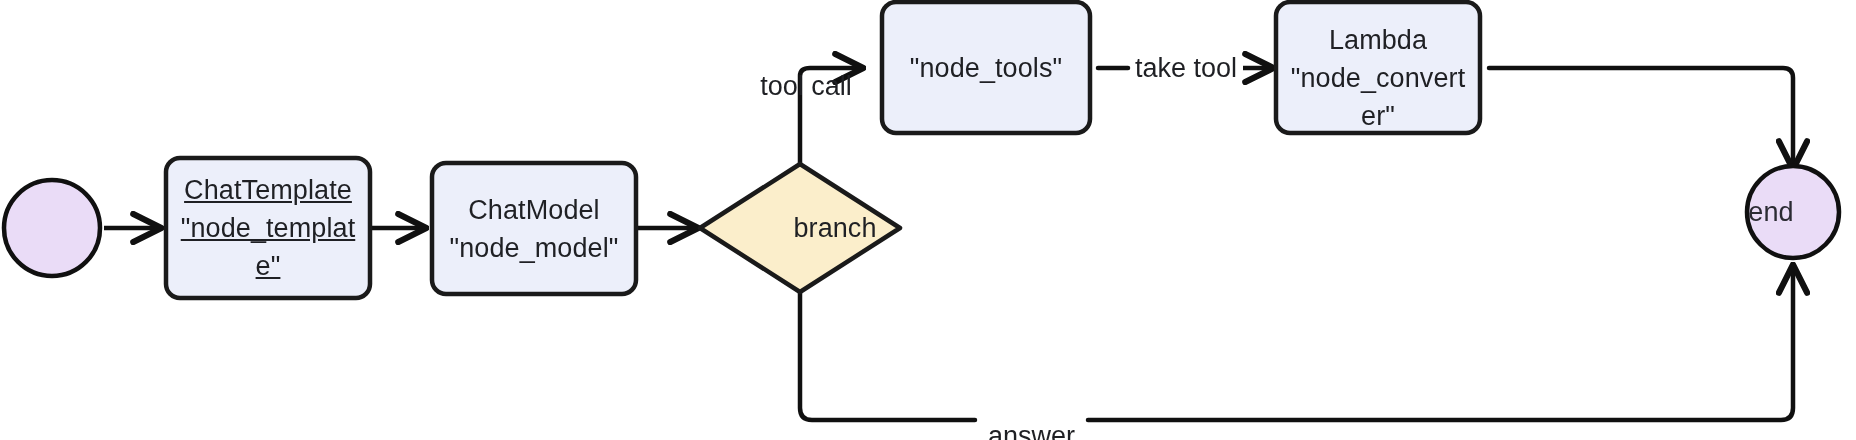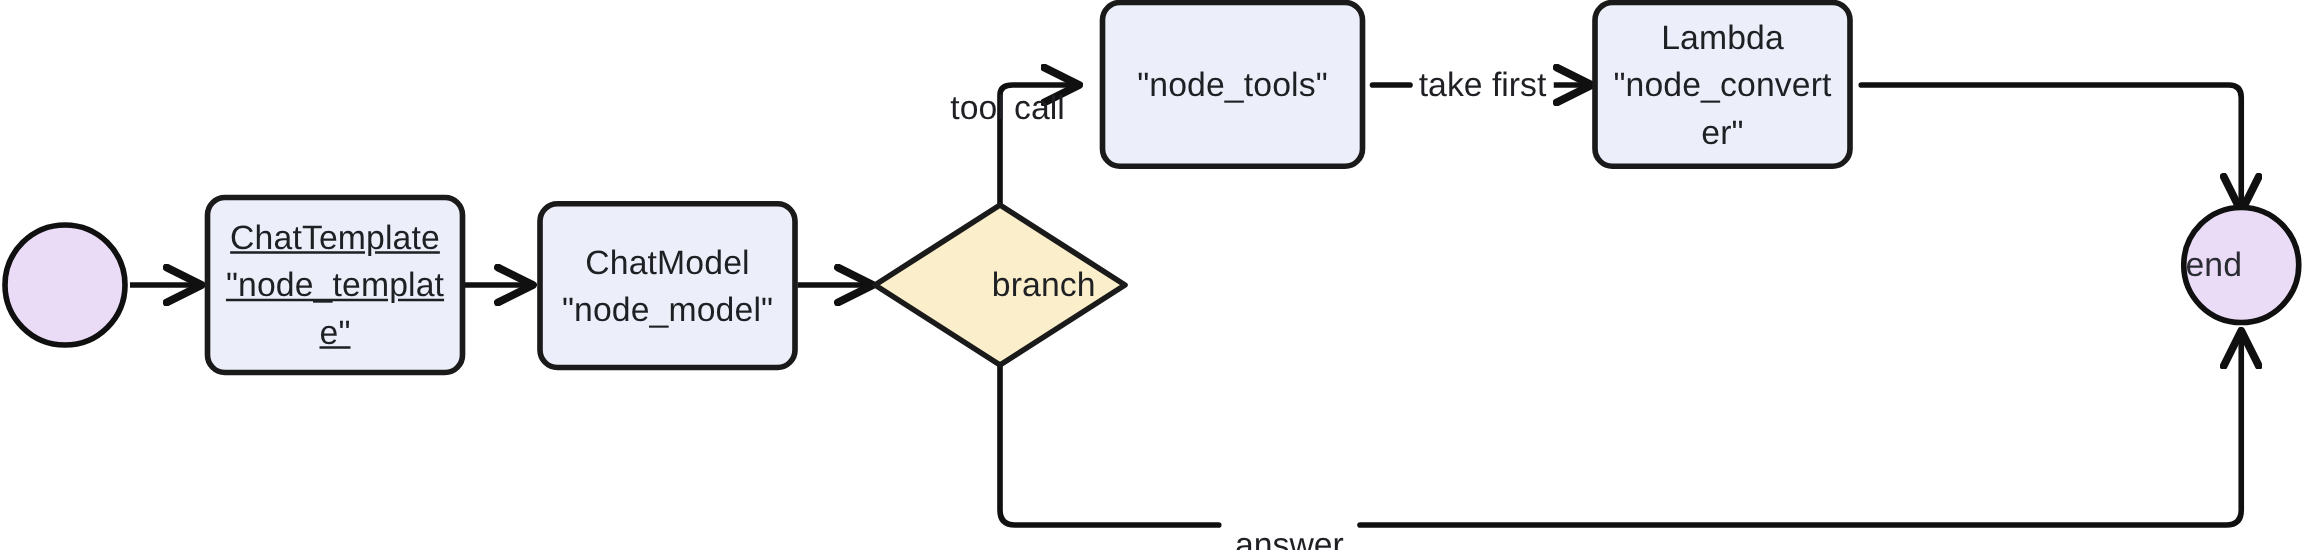--- a/index.html
+++ b/index.html
@@ -105,29 +105,29 @@
   </div>
 
   <div class="node-label" style="left:770px; top:205px; width:130px; height:46px;">
     <span>branch</span>
   </div>
 
   <div class="node-label" style="left:882px; top:2px; width:208px; height:131px;">
     <span>"node_tools"</span>
   </div>
 
-  <div class="node-label" style="left:1276px; top:2px; width:204px; height:131px;">
+  <div class="node-label" style="left:1276px; top:12px; width:204px; height:131px;">
     <span>Lambda</span>
     <span>"node_convert</span>
     <span>er"</span>
   </div>
 
   <div class="node-label terminal-label" style="left:1725px; top:189px; width:92px; height:46px;">
     <span>end</span>
   </div>
 
   <div class="edge-label" style="left:752px; top:71px; width:108px;">tool call</div>
 
-  <div class="edge-label" style="left:1130px; top:53px; width:112px;">take first</div>
+  <div class="edge-label" style="left:1130px; top:53px; width:112px;">take tool</div>
 
   <div class="edge-label" style="left:975px; top:405px; width:113px;margin-top:16px;">answer</div>
 
 </div>
 
 </body></html>

